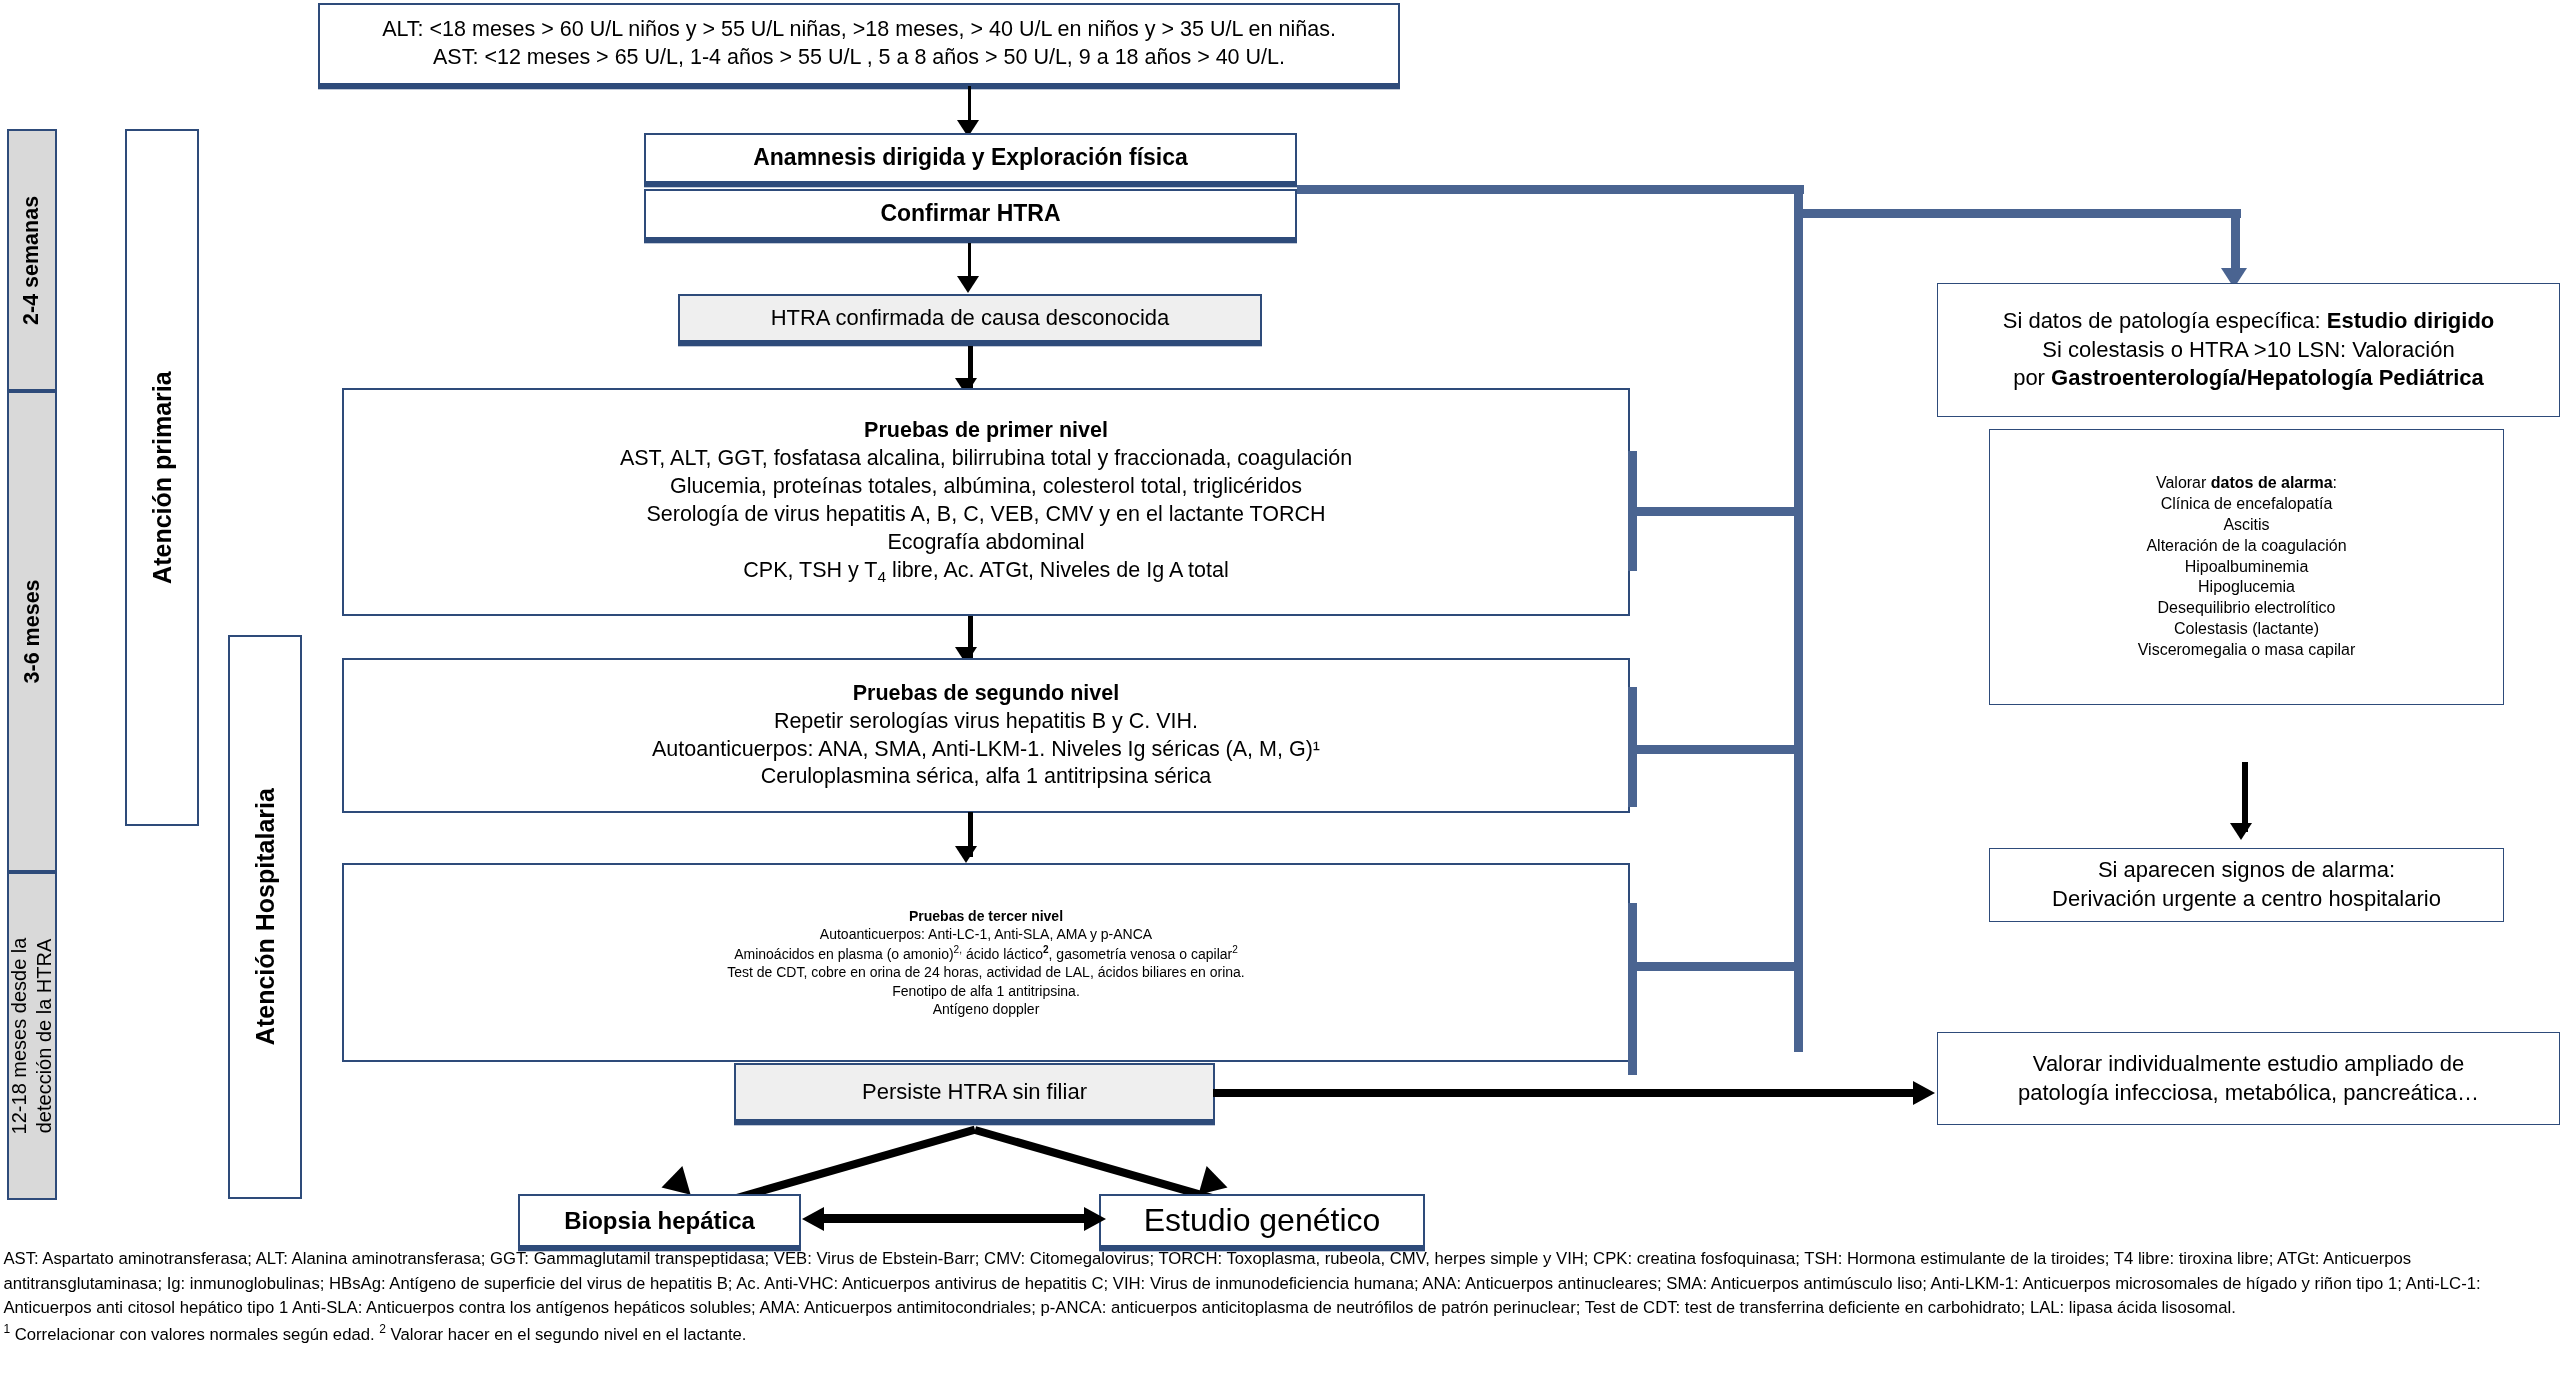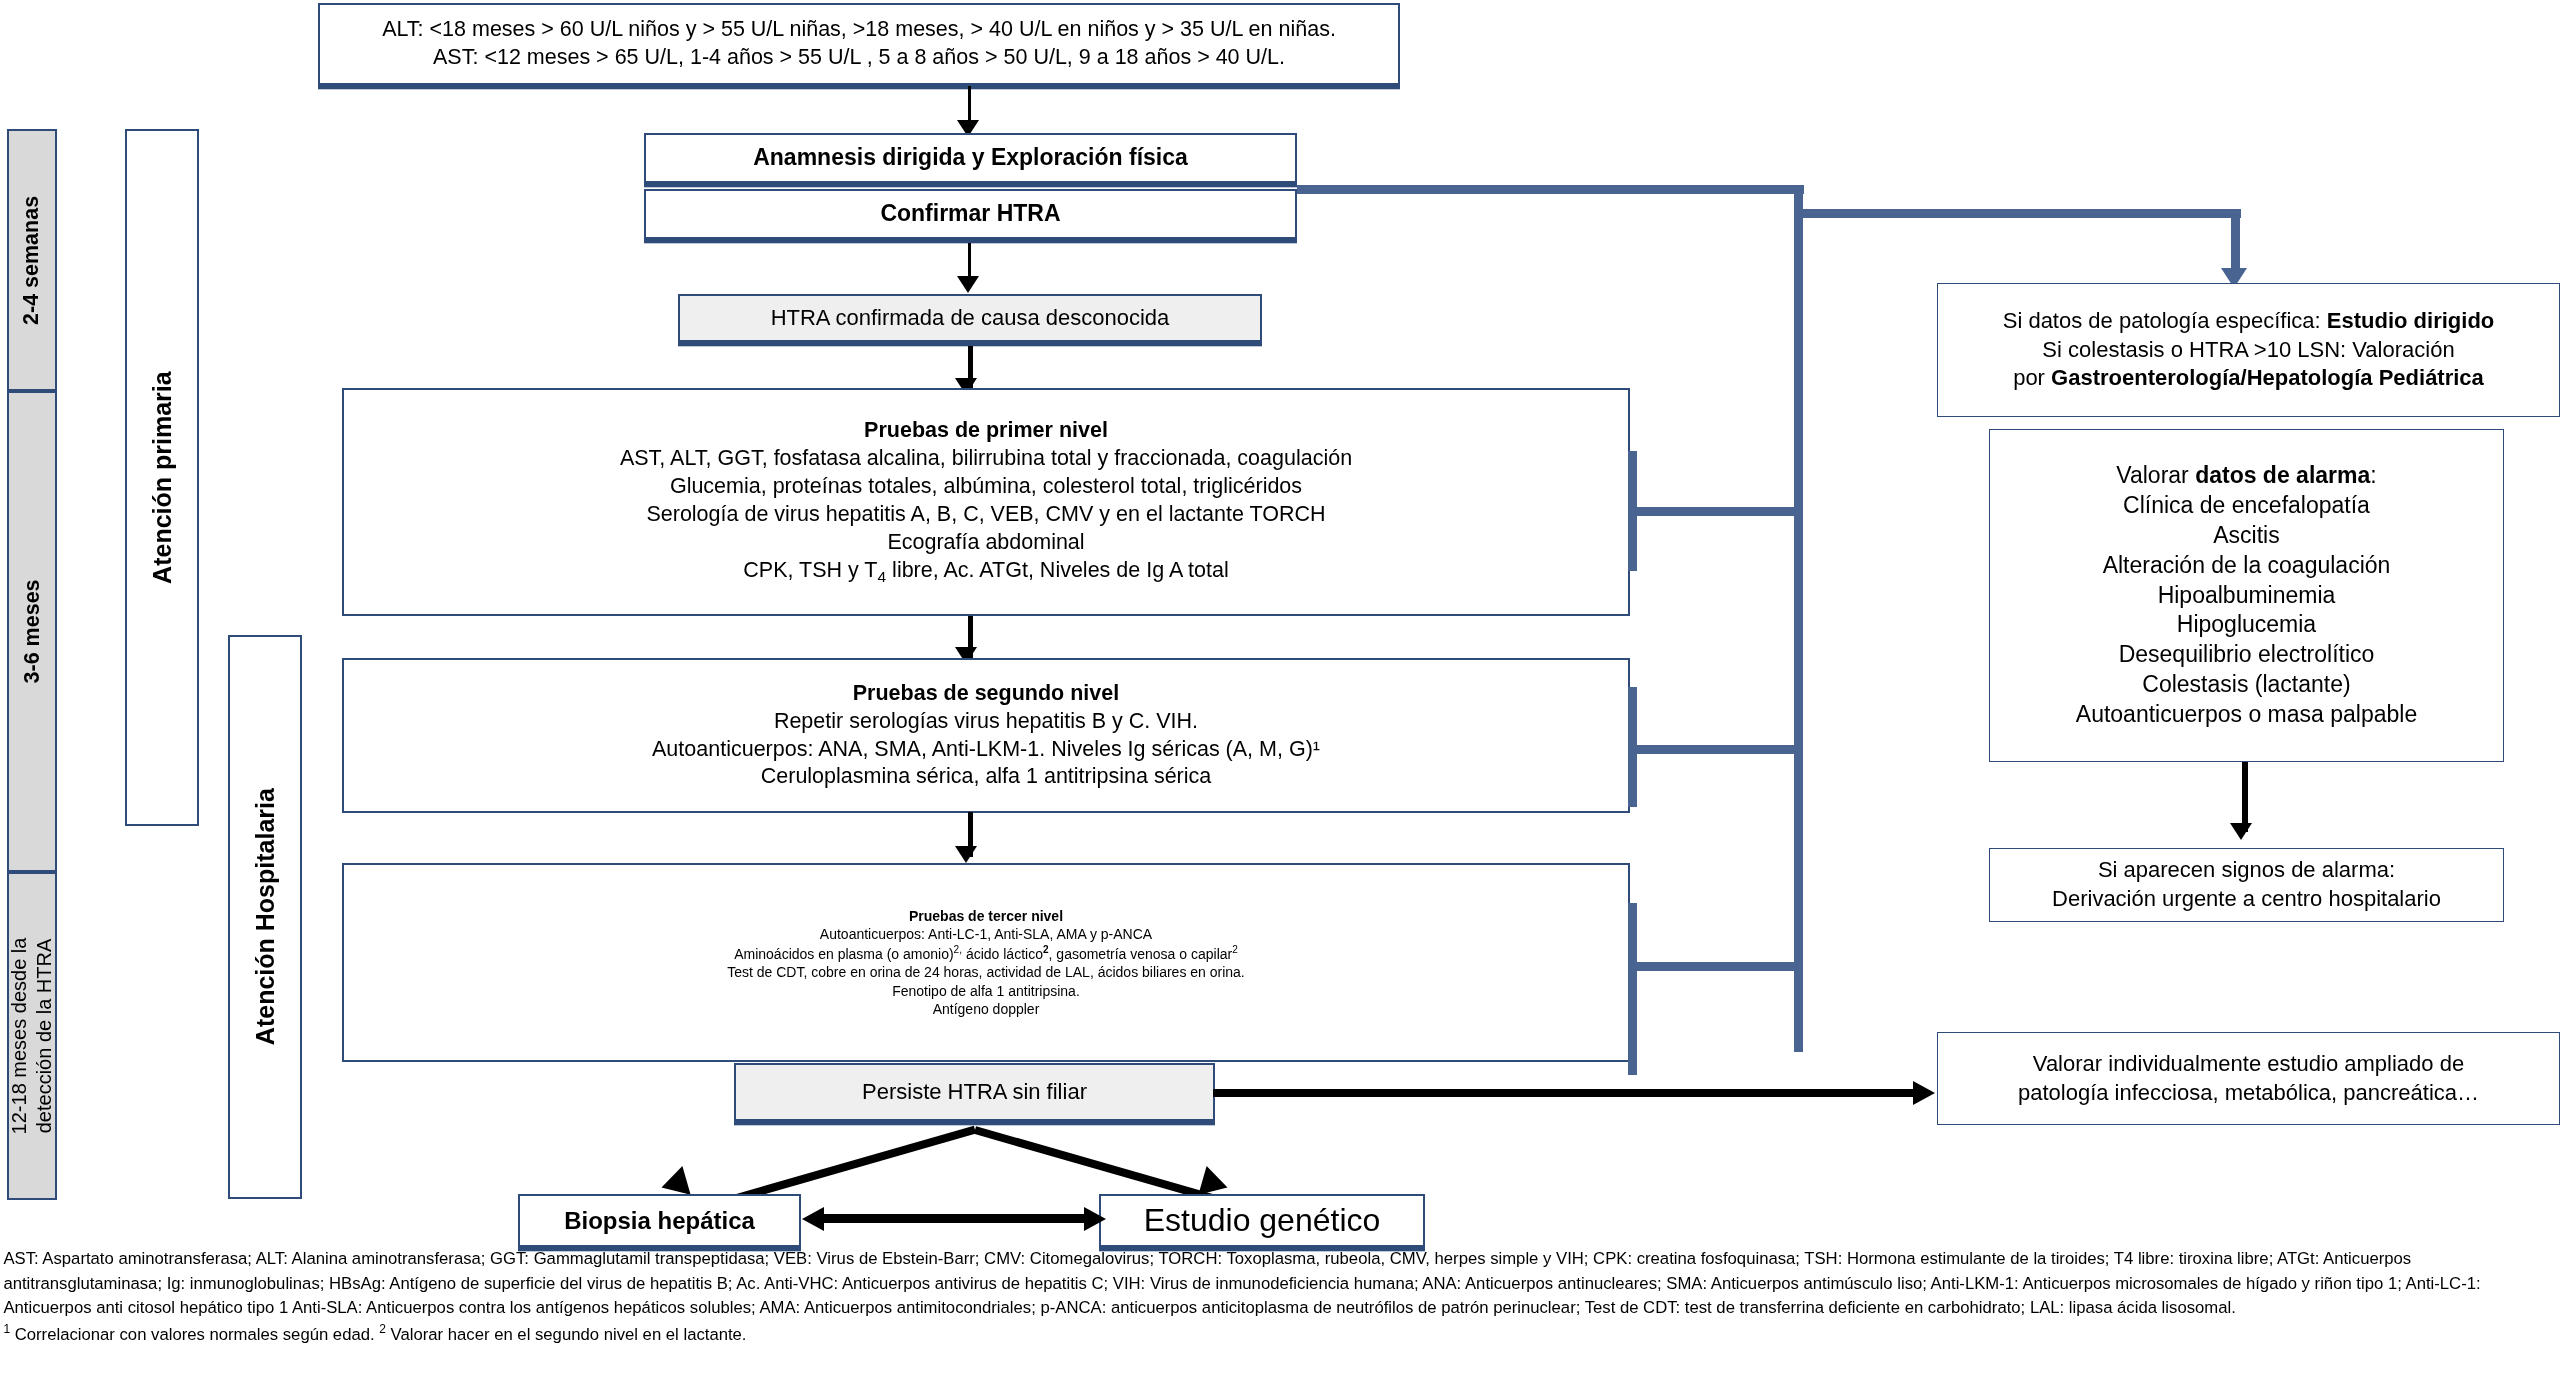--- a/index.html
+++ b/index.html
@@ -210,30 +210,30 @@
   <div class="hline" style="left:1794px; top:209px; width:447px; height:9.4px;"></div>
   <div class="vline" style="left:2231px; top:209px; width:9.4px; height:69px;"></div>
   <div class="arrow-down blue" style="left:2221px; top:268px;"></div>
 
   <div class="box thin" style="left:1937px; top:283px; width:623px; height:134px; font-size:22px; padding:6.9px 10.3px;">
     <span class="line"><span>Si datos de patología específica: </span><span class="b">Estudio dirigido</span></span>
     <span class="line">Si colestasis o HTRA &gt;10 LSN: Valoración</span>
     <span class="line"><span>por </span><span class="b">Gastroenterología/Hepatología Pediátrica</span></span>
   </div>
 
-  <div class="box thin" style="left:1989px; top:429px; width:515px; height:333px; font-size:23px; padding:5.2px 8.6px;">
+  <div class="box thin" style="left:1989px; top:429px; width:515px; height:276px; font-size:16px; padding:5.2px 8.6px;">
     <span class="line"><span>Valorar </span><span class="b">datos de alarma</span><span>:</span></span>
     <span class="line">Clínica de encefalopatía</span>
     <span class="line">Ascitis</span>
     <span class="line">Alteración de la coagulación</span>
     <span class="line">Hipoalbuminemia</span>
     <span class="line">Hipoglucemia</span>
     <span class="line">Desequilibrio electrolítico</span>
     <span class="line">Colestasis (lactante)</span>
-    <span class="line">Autoanticuerpos o masa palpable</span>
+    <span class="line">Visceromegalia o masa capilar</span>
   </div>
 
   <div class="vline blk" style="left:2242px; top:762px; width:6px; height:70px;"></div>
   <div class="arrow-down" style="left:2230px; top:823px;"></div>
 
   <div class="box thin" style="left:1989px; top:848px; width:515px; height:74px; font-size:22px;">
     <span class="line">Si aparecen signos de alarma:</span>
     <span class="line">Derivación urgente a centro hospitalario</span>
   </div>
 

